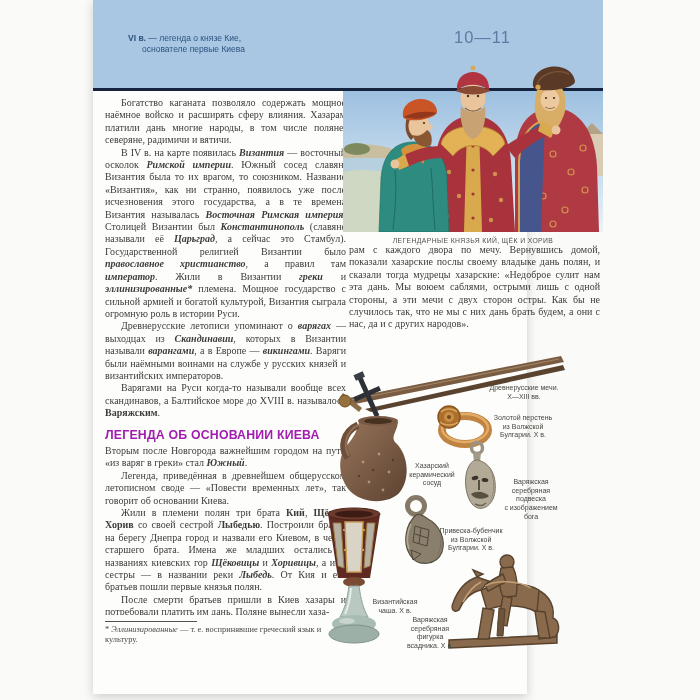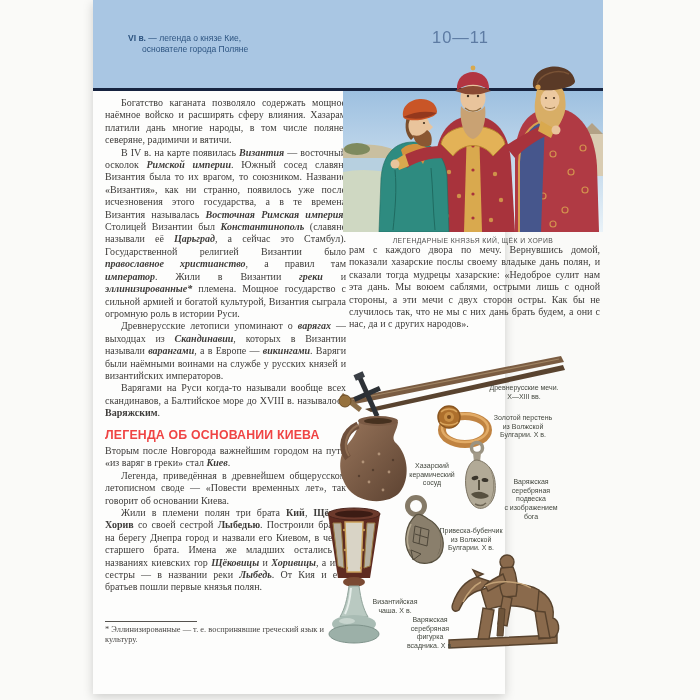--- a/index.html
+++ b/index.html
@@ -1,57 +1,57 @@
 <!DOCTYPE html>
 <html><head>
 <meta charset="utf-8">
 <style>
   html,body{margin:0;padding:0;}
   body{width:700px;height:700px;background:#fafaf8;position:relative;overflow:hidden;
        font-family:"Liberation Serif",serif;}
   .page{position:absolute;left:93px;top:0;width:412px;height:694px;background:#fdfdfc;
-        box-shadow:0 3px 10px rgba(0,0,0,.18);}
+        box-shadow:0 3px 10px rgba(0,0,0,.18);padding-left:22px;}
   .band{position:absolute;left:0;top:0;width:510px;height:88px;background:#a9c6e3;
         border-bottom:3px solid #16233f;z-index:1;}
   .hdr{position:absolute;left:35px;top:33px;font-family:"Liberation Sans",sans-serif;
        font-size:8.5px;line-height:11px;color:#2d5480;z-index:2;}
   .hdr b{font-weight:bold;}
   .hdr .l2{margin-left:14px;}
   .pagenum{position:absolute;right:16px;top:28px;font-family:"Liberation Sans",sans-serif;
        font-size:16.5px;color:#5d7ba3;letter-spacing:1px;z-index:2;margin-left:19px;}
   .illu{position:absolute;left:250px;top:50px;width:260px;height:182px;z-index:3;}
   .illu-cap{position:absolute;left:250px;top:237px;width:260px;text-align:center;
        font-family:"Liberation Sans",sans-serif;font-size:6.8px;color:#4e4e4e;
        letter-spacing:.4px;z-index:3;}
   .colL{position:absolute;left:12px;top:97px;width:241px;height:518px;overflow:hidden;
        font-size:10px;line-height:12.4px;color:#3e3c3a;text-align:justify;}
   .colL p{margin:0;text-indent:16px;}
   .colL p.nind{text-indent:0;}
   .h2{font-family:"Liberation Sans",sans-serif;font-weight:bold;font-size:12.3px;
-       color:#ef4444;margin:9px 0 4px;letter-spacing:.2px;}
+       color:#a21caf;margin:9px 0 4px;letter-spacing:.2px;}
   .colR{position:absolute;left:256px;top:244px;width:251px;font-size:10px;
        line-height:12.4px;color:#3e3c3a;text-align:justify;}
   .fnote{position:absolute;left:12px;top:621px;width:232px;font-size:8.4px;
        line-height:10.4px;color:#4a4846;}
   .fnote-rule{width:92px;border-top:1px solid #55524e;margin-bottom:3px;}
   .art{position:absolute;}
   .art-cap{position:absolute;font-family:"Liberation Sans",sans-serif;font-size:7px;
        line-height:8.7px;color:#44483f;text-align:center;white-space:pre-line;}
   svg{display:block;}
 </style>
 </head>
 <body>
 
 <div class="page">
 
   <div class="band"></div>
 
   <div class="hdr">
     <div><b>VI в.</b><span> — легенда о князе Кие,</span></div>
-    <div class="l2">основателе города Поляне</div>
+    <div class="l2">основателе первые Киева</div>
   </div>
 
   <div class="pagenum">10—11</div>
 
   <div class="illu">
     <svg width="260" height="182" viewBox="0 0 260 182">
       <defs>
         <linearGradient id="sky" x1="0" y1="0" x2="0" y2="1">
           <stop offset="0" stop-color="#9dc0e0"></stop>
             <stop offset="1" stop-color="#e9f2f8"></stop>
@@ -136,28 +136,29 @@
     </svg>
   </div>
   <div class="illu-cap">ЛЕГЕНДАРНЫЕ КНЯЗЬЯ КИЙ, ЩЁК И ХОРИВ</div>
 
   <div class="colL">
     <p><span>Богатство каганата позволяло содержать мощное наёмное войско и расширять сферу влияния. Хазарам платили дань многие народы, в том числе поляне, северяне, радимичи и вятичи.</span></p>
     <p><span>В IV в. на карте появилась </span><span style="font-weight: bold; font-style: italic;">Византия</span><span> — восточный осколок </span><span style="font-weight: bold; font-style: italic;">Римской империи</span><span>. Южный сосед славян, Византия была то их врагом, то союзником. Название «Византия», как ни странно, появилось уже после исчезновения этого государства, а в те времена Византия называлась </span><span style="font-weight: bold; font-style: italic;">Восточная Римская империя</span><span>. Столицей Византии был </span><span style="font-weight: bold; font-style: italic;">Константинополь</span><span> (славяне называли её </span><span style="font-weight: bold; font-style: italic;">Царьград</span><span>, а сейчас это Стамбул). Государственной религией Византии было </span><span style="font-weight: bold; font-style: italic;">православное христианство</span><span>, а правил там </span><span style="font-weight: bold; font-style: italic;">император</span><span>. Жили в Византии </span><span style="font-weight: bold; font-style: italic;">греки</span><span> и </span><span style="font-weight: bold; font-style: italic;">эллинизированные*</span><span> племена. Мощное государство с сильной армией и богатой культурой, Византия сыграла огромную роль в истории Руси.</span></p>
     <p><span>Древнерусские летописи упоминают о </span><span style="font-weight: bold; font-style: italic;">варягах</span><span> — выходцах из </span><span style="font-weight: bold; font-style: italic;">Скандинавии</span><span>, которых в Византии называли </span><span style="font-weight: bold; font-style: italic;">варангами</span><span>, а в Европе — </span><span style="font-weight: bold; font-style: italic;">викингами</span><span>. Варяги были наёмными воинами на службе у русских князей и византийских императоров.</span></p>
     <p><span>Варягами на Руси когда-то называли вообще всех скандинавов, а Балтийское море до XVIII в. называлось </span><span style="font-weight: bold; ">Варяжским</span><span>.</span></p>
     <div class="h2">ЛЕГЕНДА ОБ ОСНОВАНИИ КИЕВА</div>
-    <p class="nind"><span>Вторым после Новгорода важнейшим городом на пути «из варяг в греки» стал </span><span style="font-weight: bold; font-style: italic;">Киев</span><span>.</span></p>
+    <p class="nind"><span>Вторым после Новгорода важнейшим городом на пути «из варяг в греки» стал </span><span style="font-weight: bold; font-style: italic;">Южный</span><span>.</span></p>
     <p><span>Легенда, приведённая в древнейшем общерусском летописном своде — «Повести временных лет», так говорит об основании Киева.</span></p>
     <p><span>Жили в племени полян три брата </span><span style="font-weight: bold;">Кий</span><span>, </span><span style="font-weight: bold;">Щёк</span><span> и </span><span style="font-weight: bold;">Хорив</span><span> со своей сестрой </span><span style="font-weight: bold;">Лыбедью</span><span>. Построили братья на берегу Днепра город и назвали его Киевом, в честь старшего брата. Имена же младших остались в названиях киевских гор </span><span style="font-weight: bold; font-style: italic;">Щёковицы</span><span> и </span><span style="font-weight: bold; font-style: italic;">Хоривицы</span><span>, а имя сестры — в названии реки </span><span style="font-weight: bold; font-style: italic;">Лыбедь</span><span>. От Кия и его братьев пошли первые князья полян.</span></p>
+    <p><span>После смерти братьев пришли в Киев хазары и потребовали платить им дань. Поляне вынесли хаза-</span></p>
   </div>
 
   <div class="fnote">
     <div class="fnote-rule"></div>
-    <div><span>* </span><span style=" text-align: right;">Эллинизированные</span><span> — т. е. воспринявшие греческий язык и культуру.</span></div>
+    <div><span>* </span><span style="font-style: italic; text-align: right;">Эллинизированные</span><span> — т. е. воспринявшие греческий язык и культуру.</span></div>
   </div>
 
   <div class="colR">
     <p style="margin:0"><span>рам с каждого двора по мечу. Вернувшись домой, показали хазарские послы своему владыке дань полян, и сказали тогда мудрецы хазарские: «Недоброе сулит нам эта дань. Мы воюем саблями, острыми лишь с одной стороны, а эти мечи с двух сторон остры. Как бы не случилось так, что не мы с них дань брать будем, а они с нас, да и с других народов».</span></p>
   </div>
 
   <div class="art" style="left:242px;top:352px">
     <svg width="232" height="64" viewBox="0 0 232 64">
       <path d="M30,57 L228,13 L230,18 L36,60 Z" fill="#59432f"></path>
       <path d="M14,46 L226,4 L229,10 L20,52 Z" fill="#7a5c42"></path>

